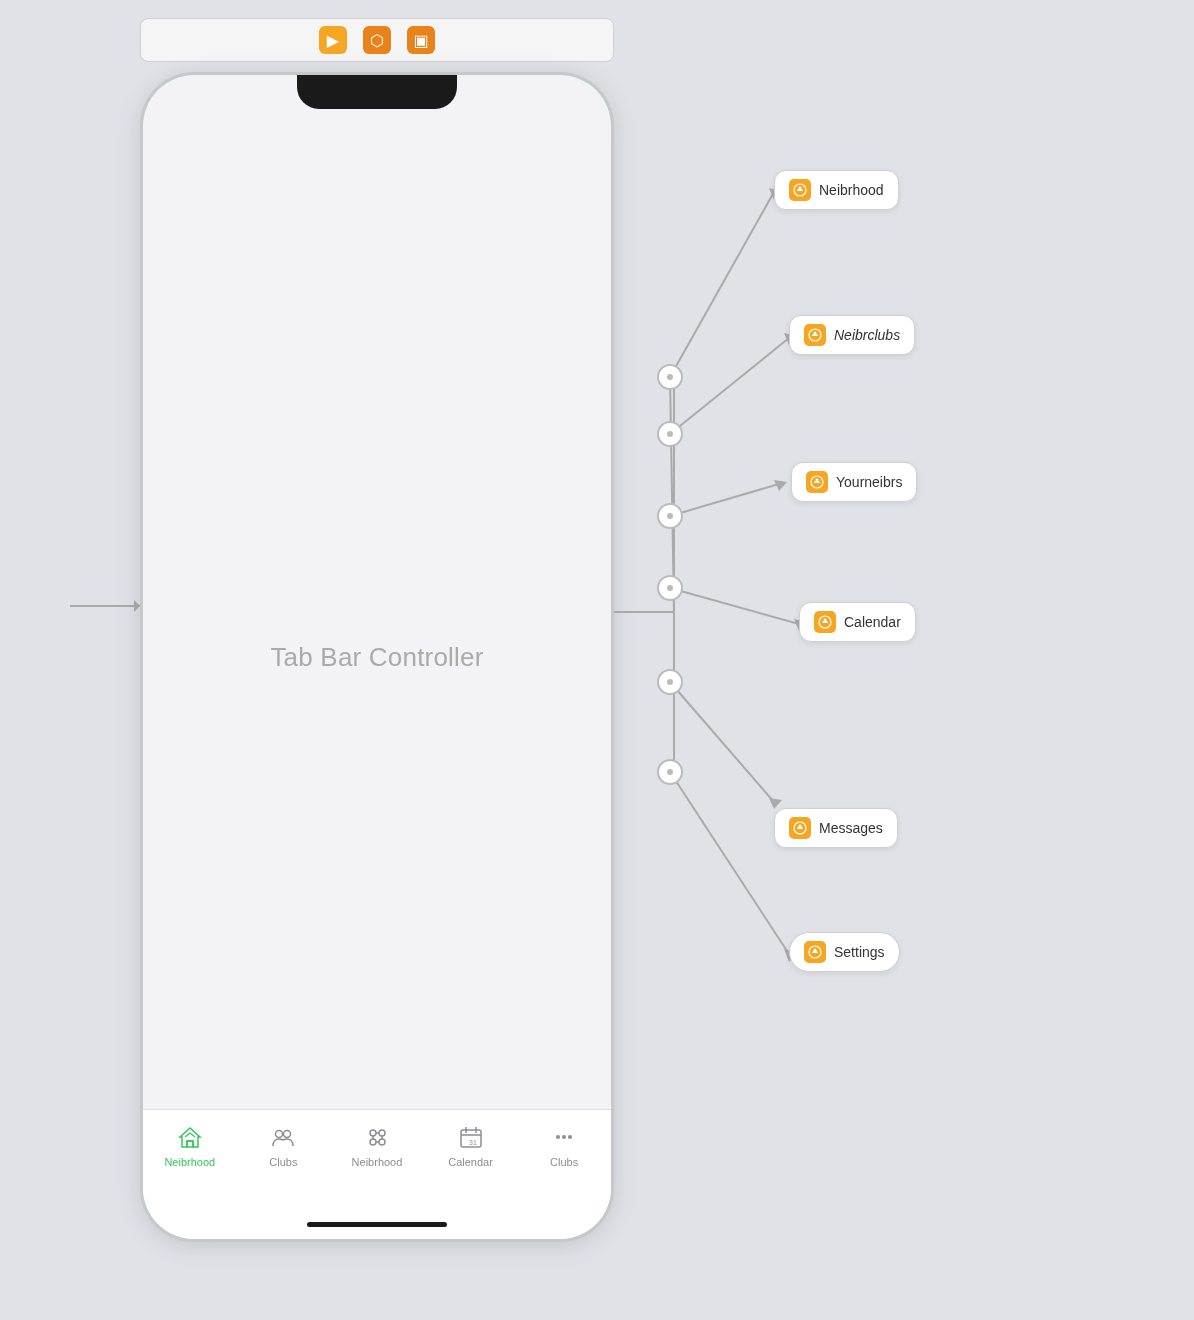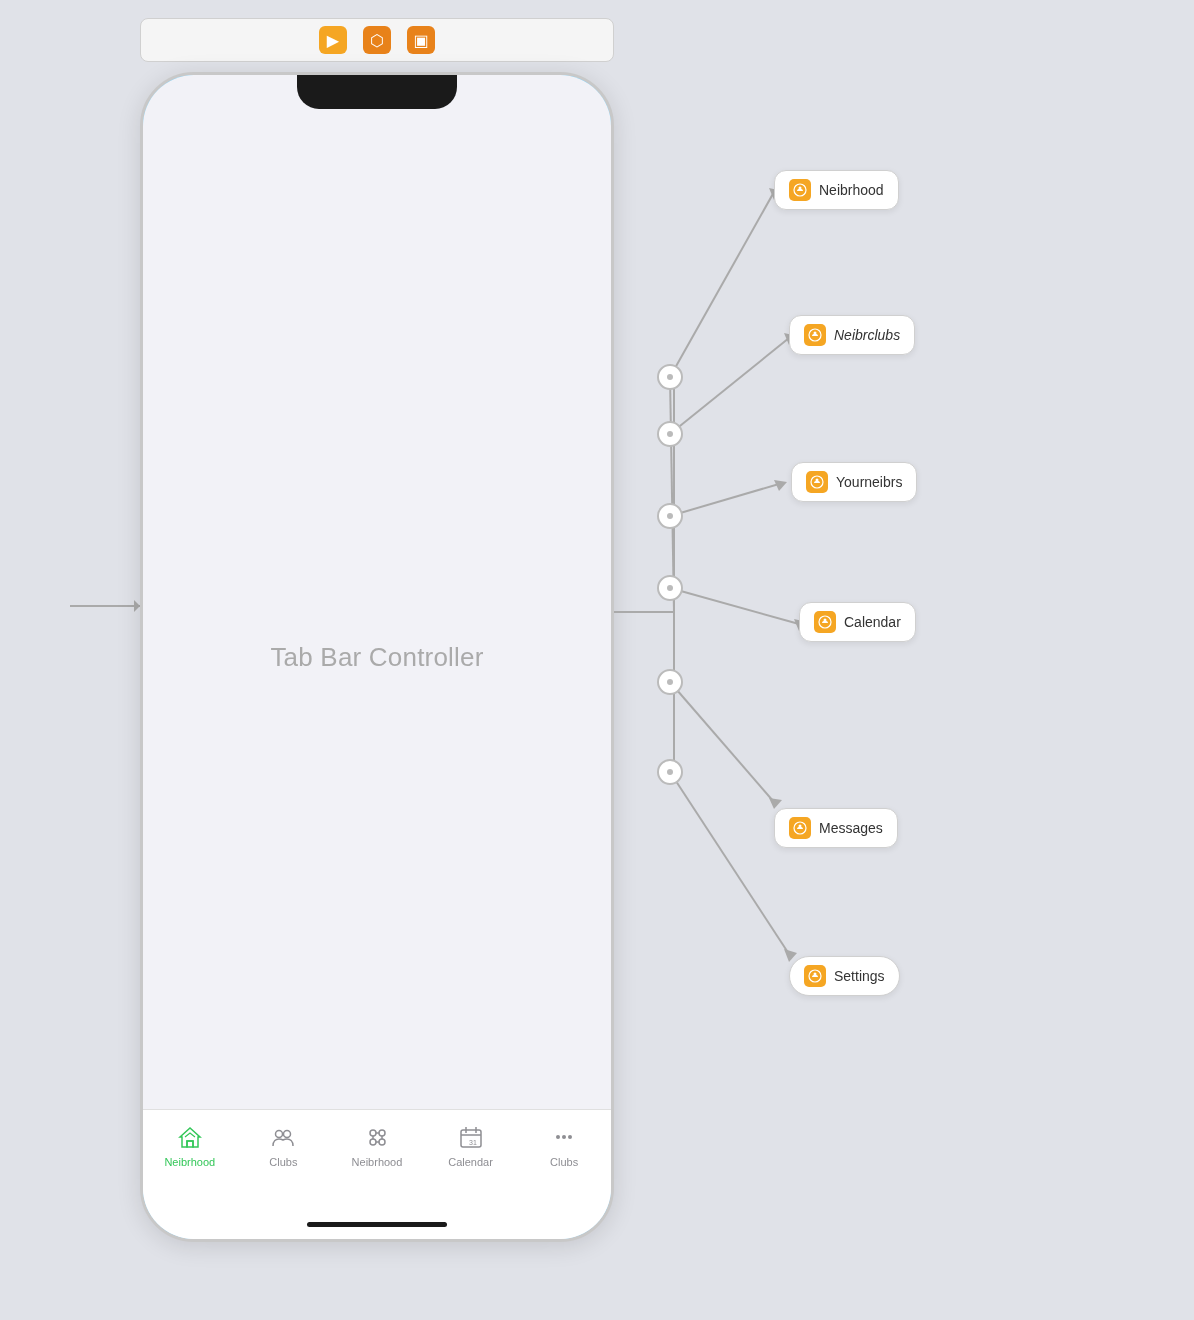--- a/index.html
+++ b/index.html
@@ -402,21 +402,21 @@
     <div class="vc-node-icon">
       <svg width="14" height="14" viewBox="0 0 14 14" fill="none">
         <circle cx="7" cy="7" r="6" stroke="white" stroke-width="1.2"></circle>
         <path d="M4 8 C4 5 10 5 10 8" fill="white"></path>
         <circle cx="7" cy="5" r="1.5" fill="white"></circle>
       </svg>
     </div>
     <span class="vc-node-label">Messages</span>
   </div>
 
-  <div class="vc-node" style="top: 884px; left: 175px; border-radius: 20px;">
+  <div class="vc-node" style="top: 860px; left: 175px; border-radius: 20px;">
     <div class="vc-node-icon">
       <svg width="14" height="14" viewBox="0 0 14 14" fill="none">
         <circle cx="7" cy="7" r="6" stroke="white" stroke-width="1.2"></circle>
         <path d="M4 8 C4 5 10 5 10 8" fill="white"></path>
         <circle cx="7" cy="5" r="1.5" fill="white"></circle>
       </svg>
     </div>
     <span class="vc-node-label">Settings</span>
   </div>
 </div>

